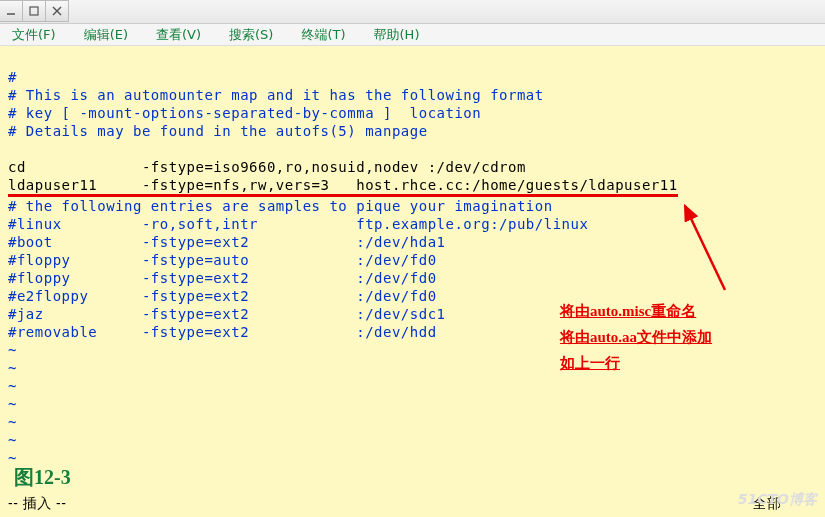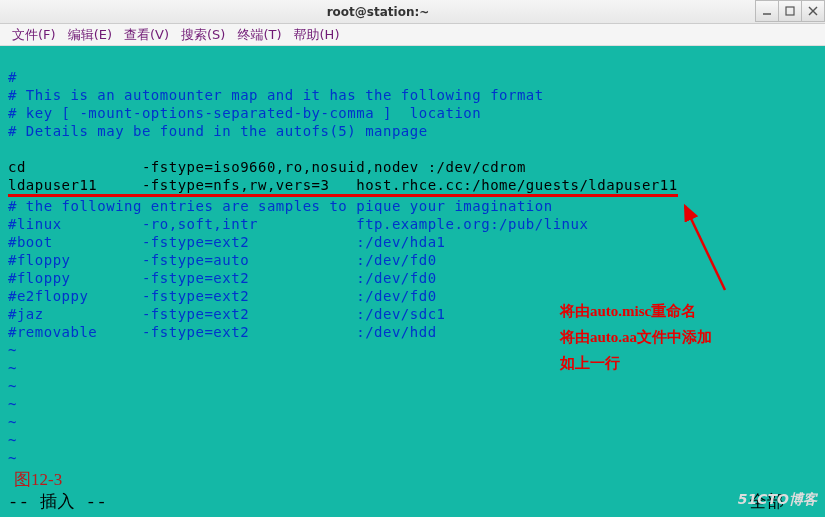--- a/index.html
+++ b/index.html
@@ -45,35 +45,35 @@
     margin-left: -1px;
   }
   .win-btn svg { width: 10px; height: 10px; }
   .menubar {
     height: 22px;
     background: #f5f5f5;
     border-bottom: 1px solid #ddd;
     display: flex;
     align-items: center;
     padding: 0 6px;
-    gap: 0;
+    gap: 16px;
     font-size: 13px;
-    color: #701a75;
+    color: #15803d;
   }
   .menu-item {
     padding: 2px 6px;
     cursor: pointer;
   }
   .terminal {
     position: absolute;
     top: 46px;
     left: 0;
     right: 0;
     bottom: 0;
-    background: #14b8a6;
+    background: #fef9c3;
     font-family: "DejaVu Sans Mono", monospace;
     font-size: 14px;
     line-height: 18px;
     padding: 4px 8px;
     white-space: pre;
     color: #0033cc;
     letter-spacing: 0.5px;
   }
   .comment { color: #0033cc; }
   .black { color: #000; }
@@ -89,54 +89,53 @@
     font-weight: bold;
     font-size: 15px;
     line-height: 26px;
   }
   .arrow {
     position: absolute;
     pointer-events: none;
   }
   .figlabel {
     position: absolute;
-    color: #b91c1c;
-    font-weight: normal;
+    color: #15803d;
+    font-weight: bold;
     font-family: "SimSun", serif;
-    font-size: 17px;
+    font-size: 20px;
   }
   .watermark {
     position: absolute;
     right: 8px;
     bottom: 8px;
     color: #ddd;
     font-size: 14px;
     font-style: italic;
     font-weight: bold;
   }
   .status-bar {
     position: absolute;
     bottom: 4px;
     left: 8px;
     right: 8px;
-    font-family: Liberation Mono, monospace;
-    font-size: 17px;
+    font-family: Liberation Sans, sans-serif;
+    font-size: 14px;
     display: flex;
     color: #000;
     letter-spacing: 0.5px;
   }
   .status-left { flex: 1; }
   .status-mid { width: 150px; }
   .status-right { width: 80px; text-align: center; padding-right: 20px; }
 </style>
 </head>
 <body>
 
 <div class="titlebar">
-  <span class="title">root@station:~</span>
   <div class="win-controls">
     <div class="win-btn">
       <svg viewBox="0 0 10 10">
           <line x1="1" y1="8" x2="9" y2="8" stroke="#555" stroke-width="1.5"></line>
         </svg>
     </div>
     <div class="win-btn">
       <svg viewBox="0 0 10 10">
           <rect x="1" y="1" width="8" height="8" fill="none" stroke="#555" stroke-width="1.2"></rect>
         </svg>
@@ -186,21 +185,21 @@
 
 <svg class="arrow" style="left:670px; top:200px;" width="80" height="100">
   <defs>
     <marker id="ah" markerWidth="8" markerHeight="8" refX="6" refY="3" orient="auto">
       <path d="M0,0 L7,3 L0,6 Z" fill="#e60000"></path>
     </marker>
   </defs>
   <line x1="55" y1="90" x2="15" y2="6" stroke="#e60000" stroke-width="2.5" marker-end="url(#ah)"></line>
 </svg>
 
-<div class="annotation" style="left:560px; top:298px;">
+<div class="annotation" style="left:560px; top:298px;text-decoration:underline;">
   <div>将由auto.misc重命名</div>
   <div>将由auto.aa文件中添加</div>
   <div>如上一行</div>
 </div>
 
 <div class="figlabel" style="left:14px; bottom:26px;">图12-3</div>
 
 <div class="status-bar">
   <span class="status-left">-- 插入 --</span>
   <span class="status-right">全部</span>

